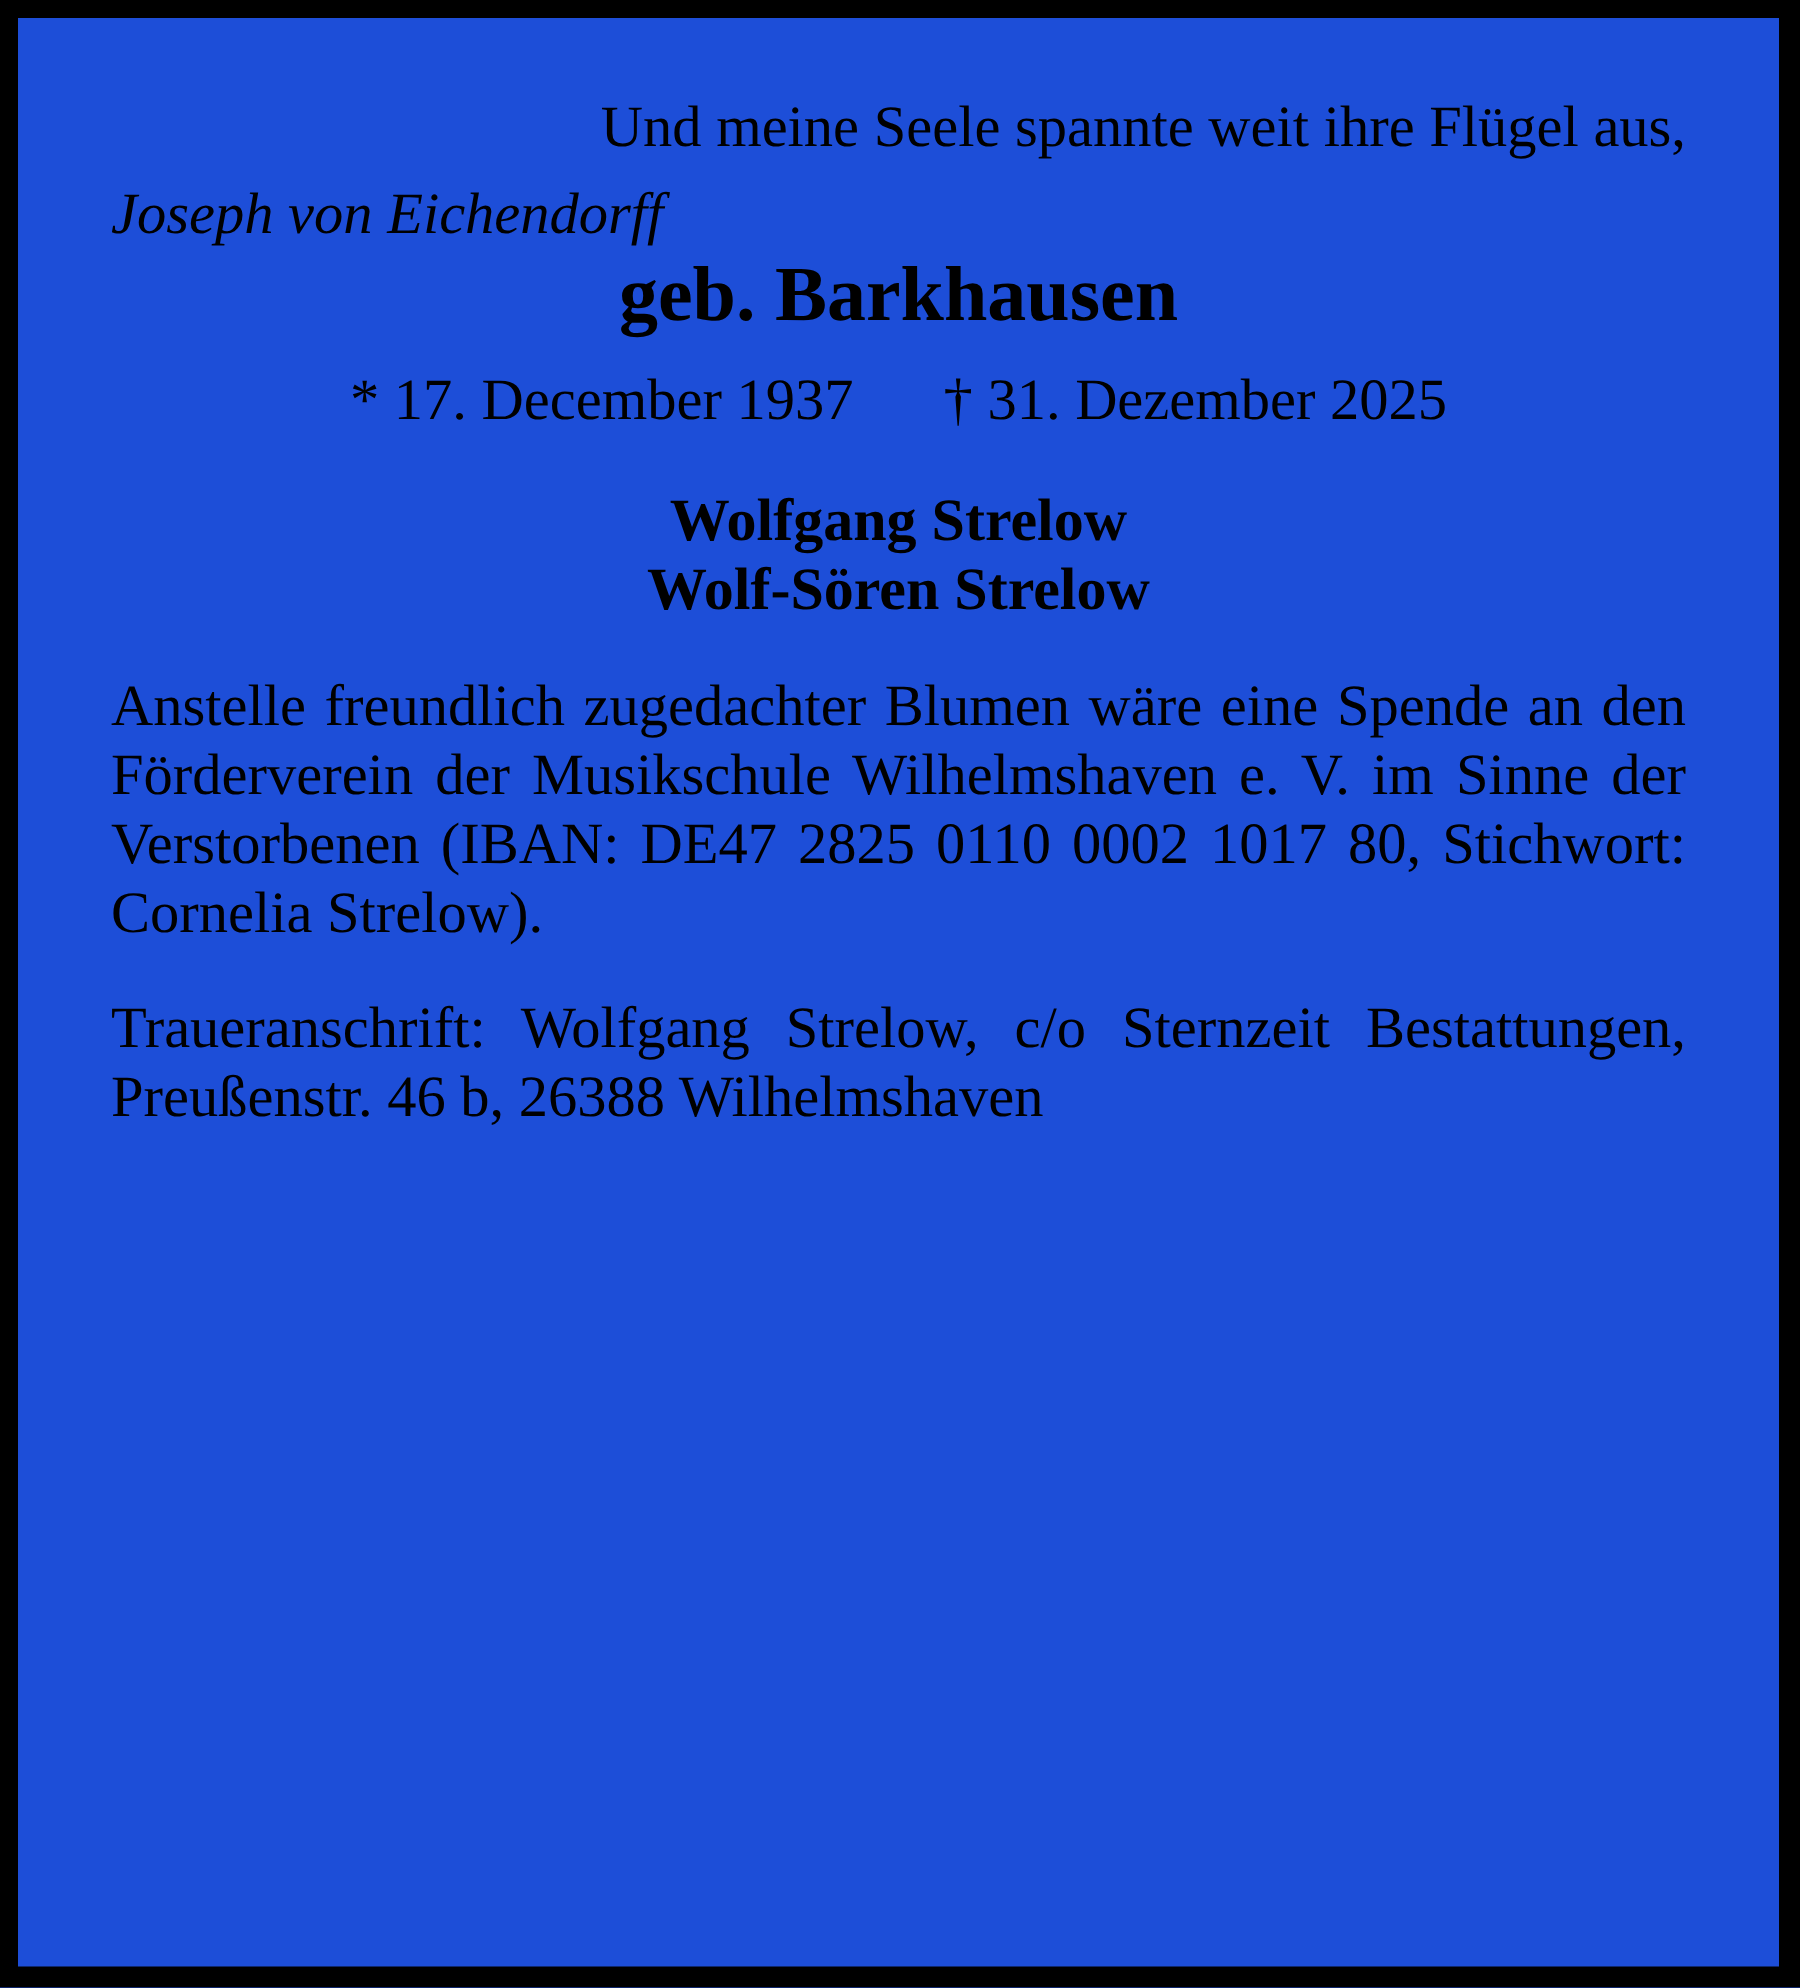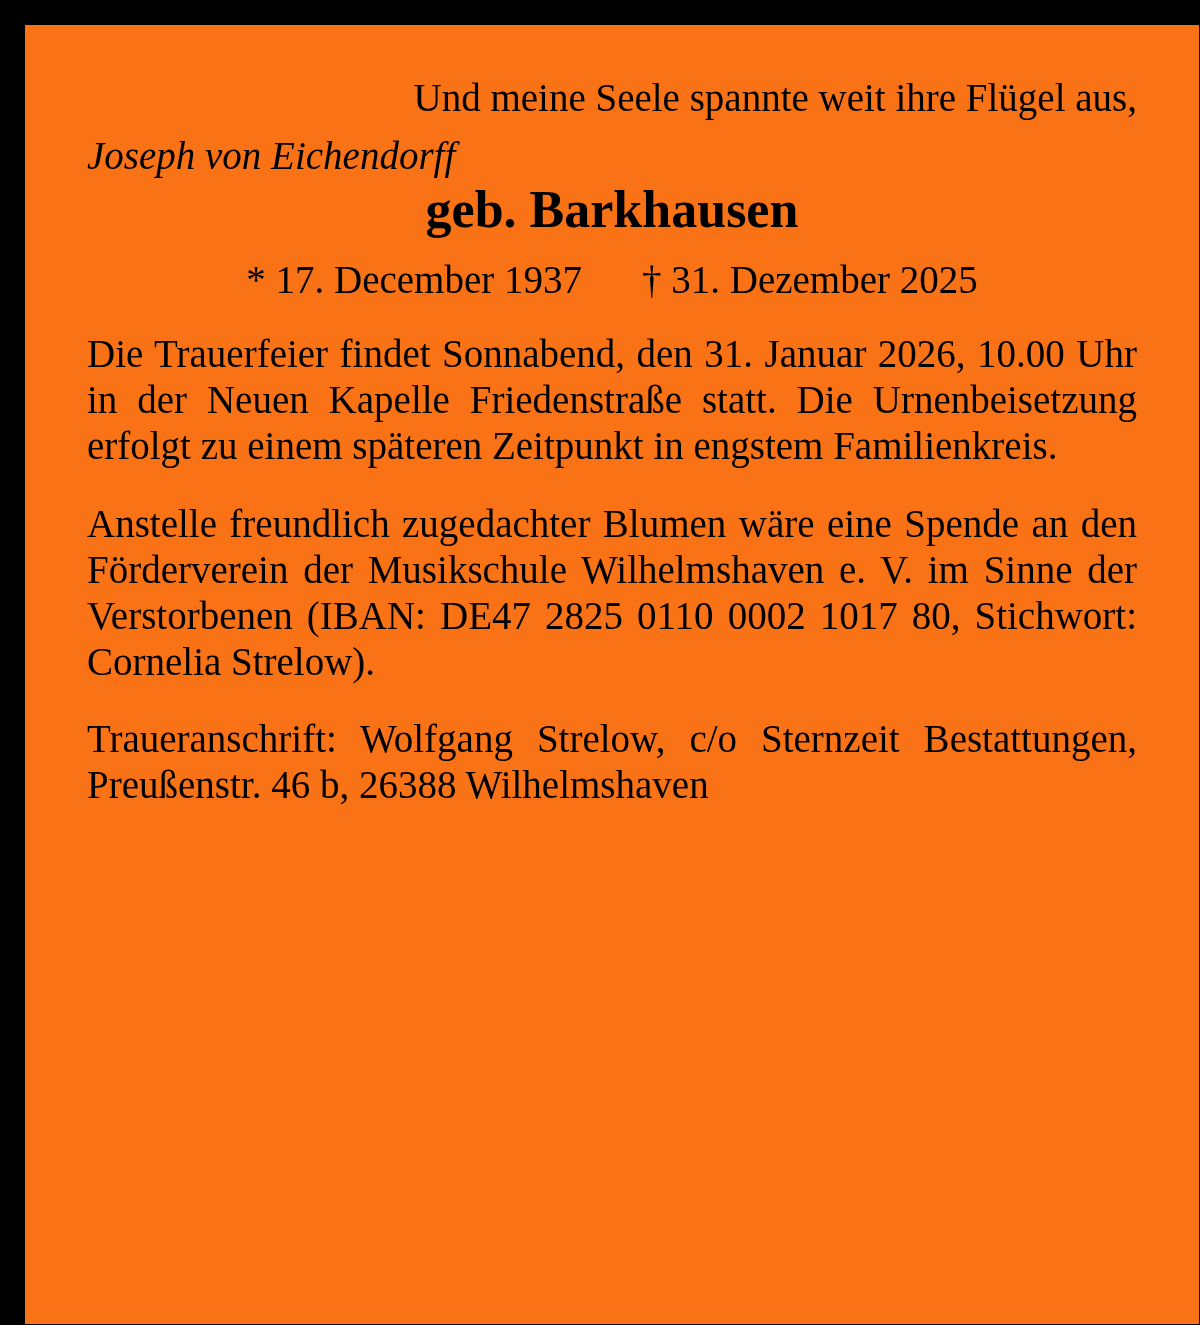--- a/index.html
+++ b/index.html
@@ -7,24 +7,24 @@
     width: 1200px;
     height: 1325px;
     overflow: hidden;
   }
   body {
     background: #000000;
     font-family: "Liberation Serif", "DejaVu Serif", serif;
     color: #000000;
   }
   .card {
-    margin: 25px;
+    margin: 12px;
     width: 1174px;
     height: 1299px;
-    background: #f97316;
+    background: #1d4ed8;
     padding: 50px 62px 0 62px;
   }
   .content {
     width: 1050px;
     font-size: 39px;
     line-height: 46px;
   }
   .quote {
     text-align: right;
   }
@@ -86,21 +86,24 @@
 
 
 
     <div class="maiden-name">geb. Barkhausen</div>
 
     <div class="dates">
       <span class="date-item"><span>*</span> <span>17. December 1937</span></span>
       <span class="date-item"><span>†</span> <span>31. Dezember 2025</span></span>
     </div>
 
+    <div class="mourners">
+      <div>Wolfgang Strelow</div>
+      <div>Wolf-Sören Strelow</div>
+    </div>
 
-    <p class="para service">Die Trauerfeier findet Sonnabend, den 31. Januar 2026, 10.00 Uhr in der Neuen Kapelle Friedenstraße statt. Die Urnenbeisetzung erfolgt zu einem späteren Zeitpunkt in engstem Familienkreis.</p>
 
     <p class="para donation">Anstelle freundlich zugedachter Blumen wäre eine Spende an den Förderverein der Musikschule Wilhelmshaven e. V. im Sinne der Verstorbenen (IBAN: DE47 2825 0110 0002 1017 80, Stichwort: Cornelia Strelow).</p>
 
     <p class="para address">Traueranschrift: Wolfgang Strelow, c/o Sternzeit Bestattungen, Preußenstr. 46 b, 26388 Wilhelmshaven</p>
 
   </div>
 </div>
 
 </body></html>

